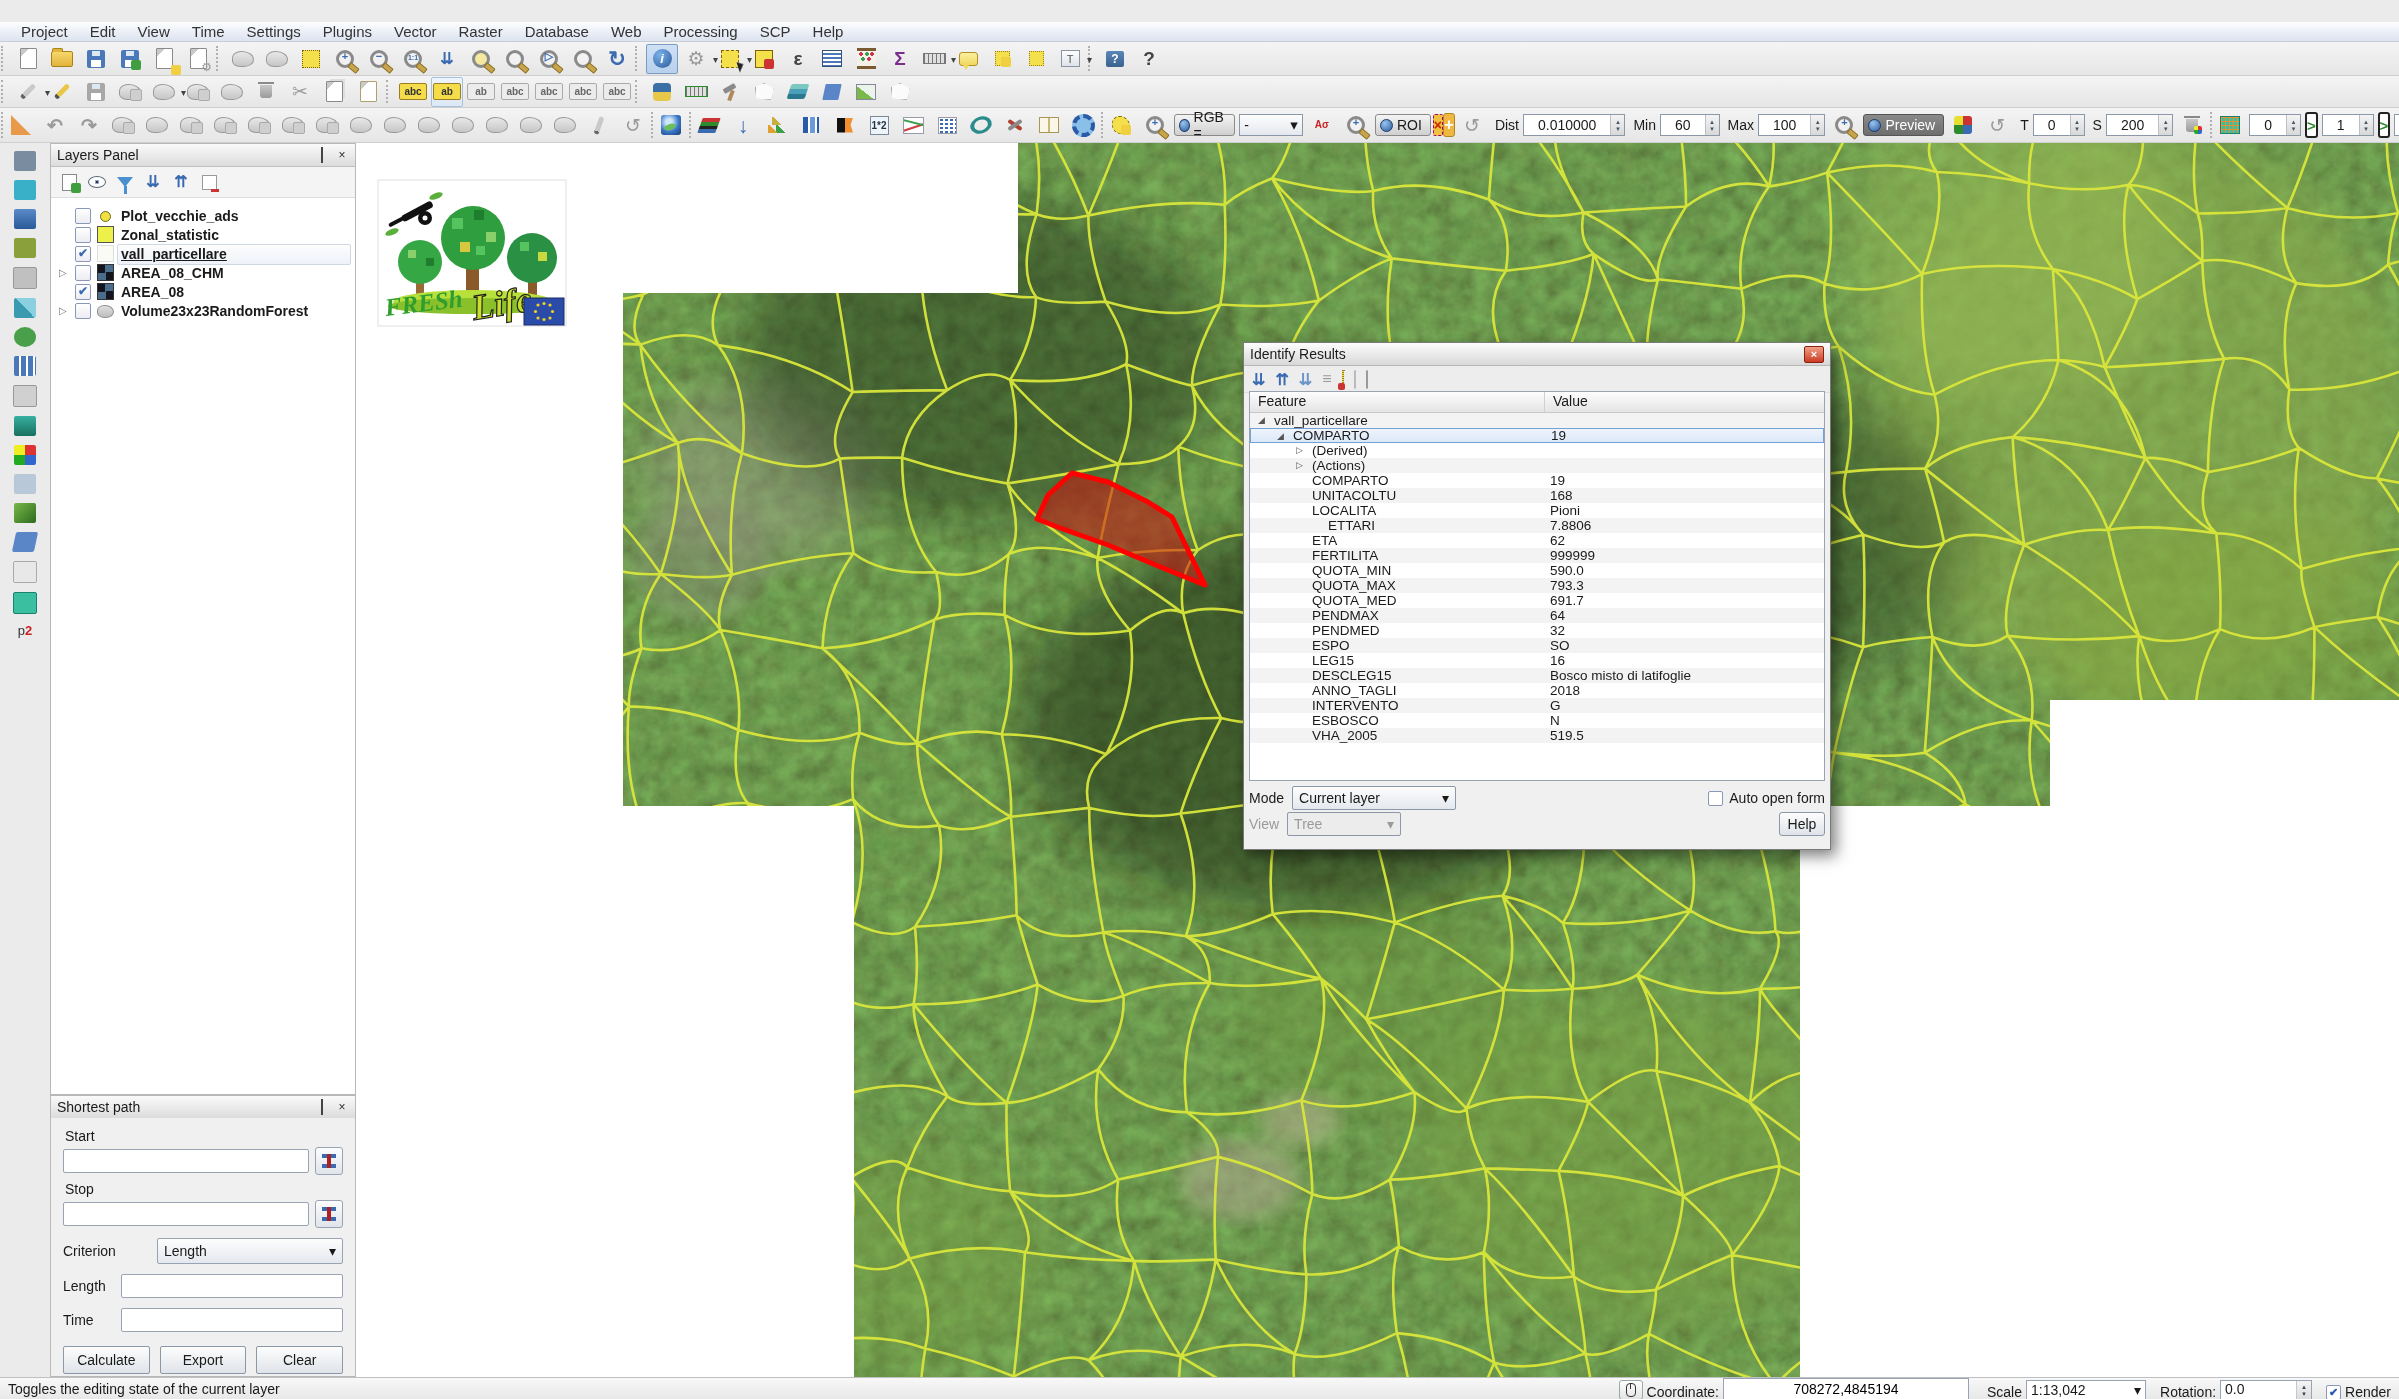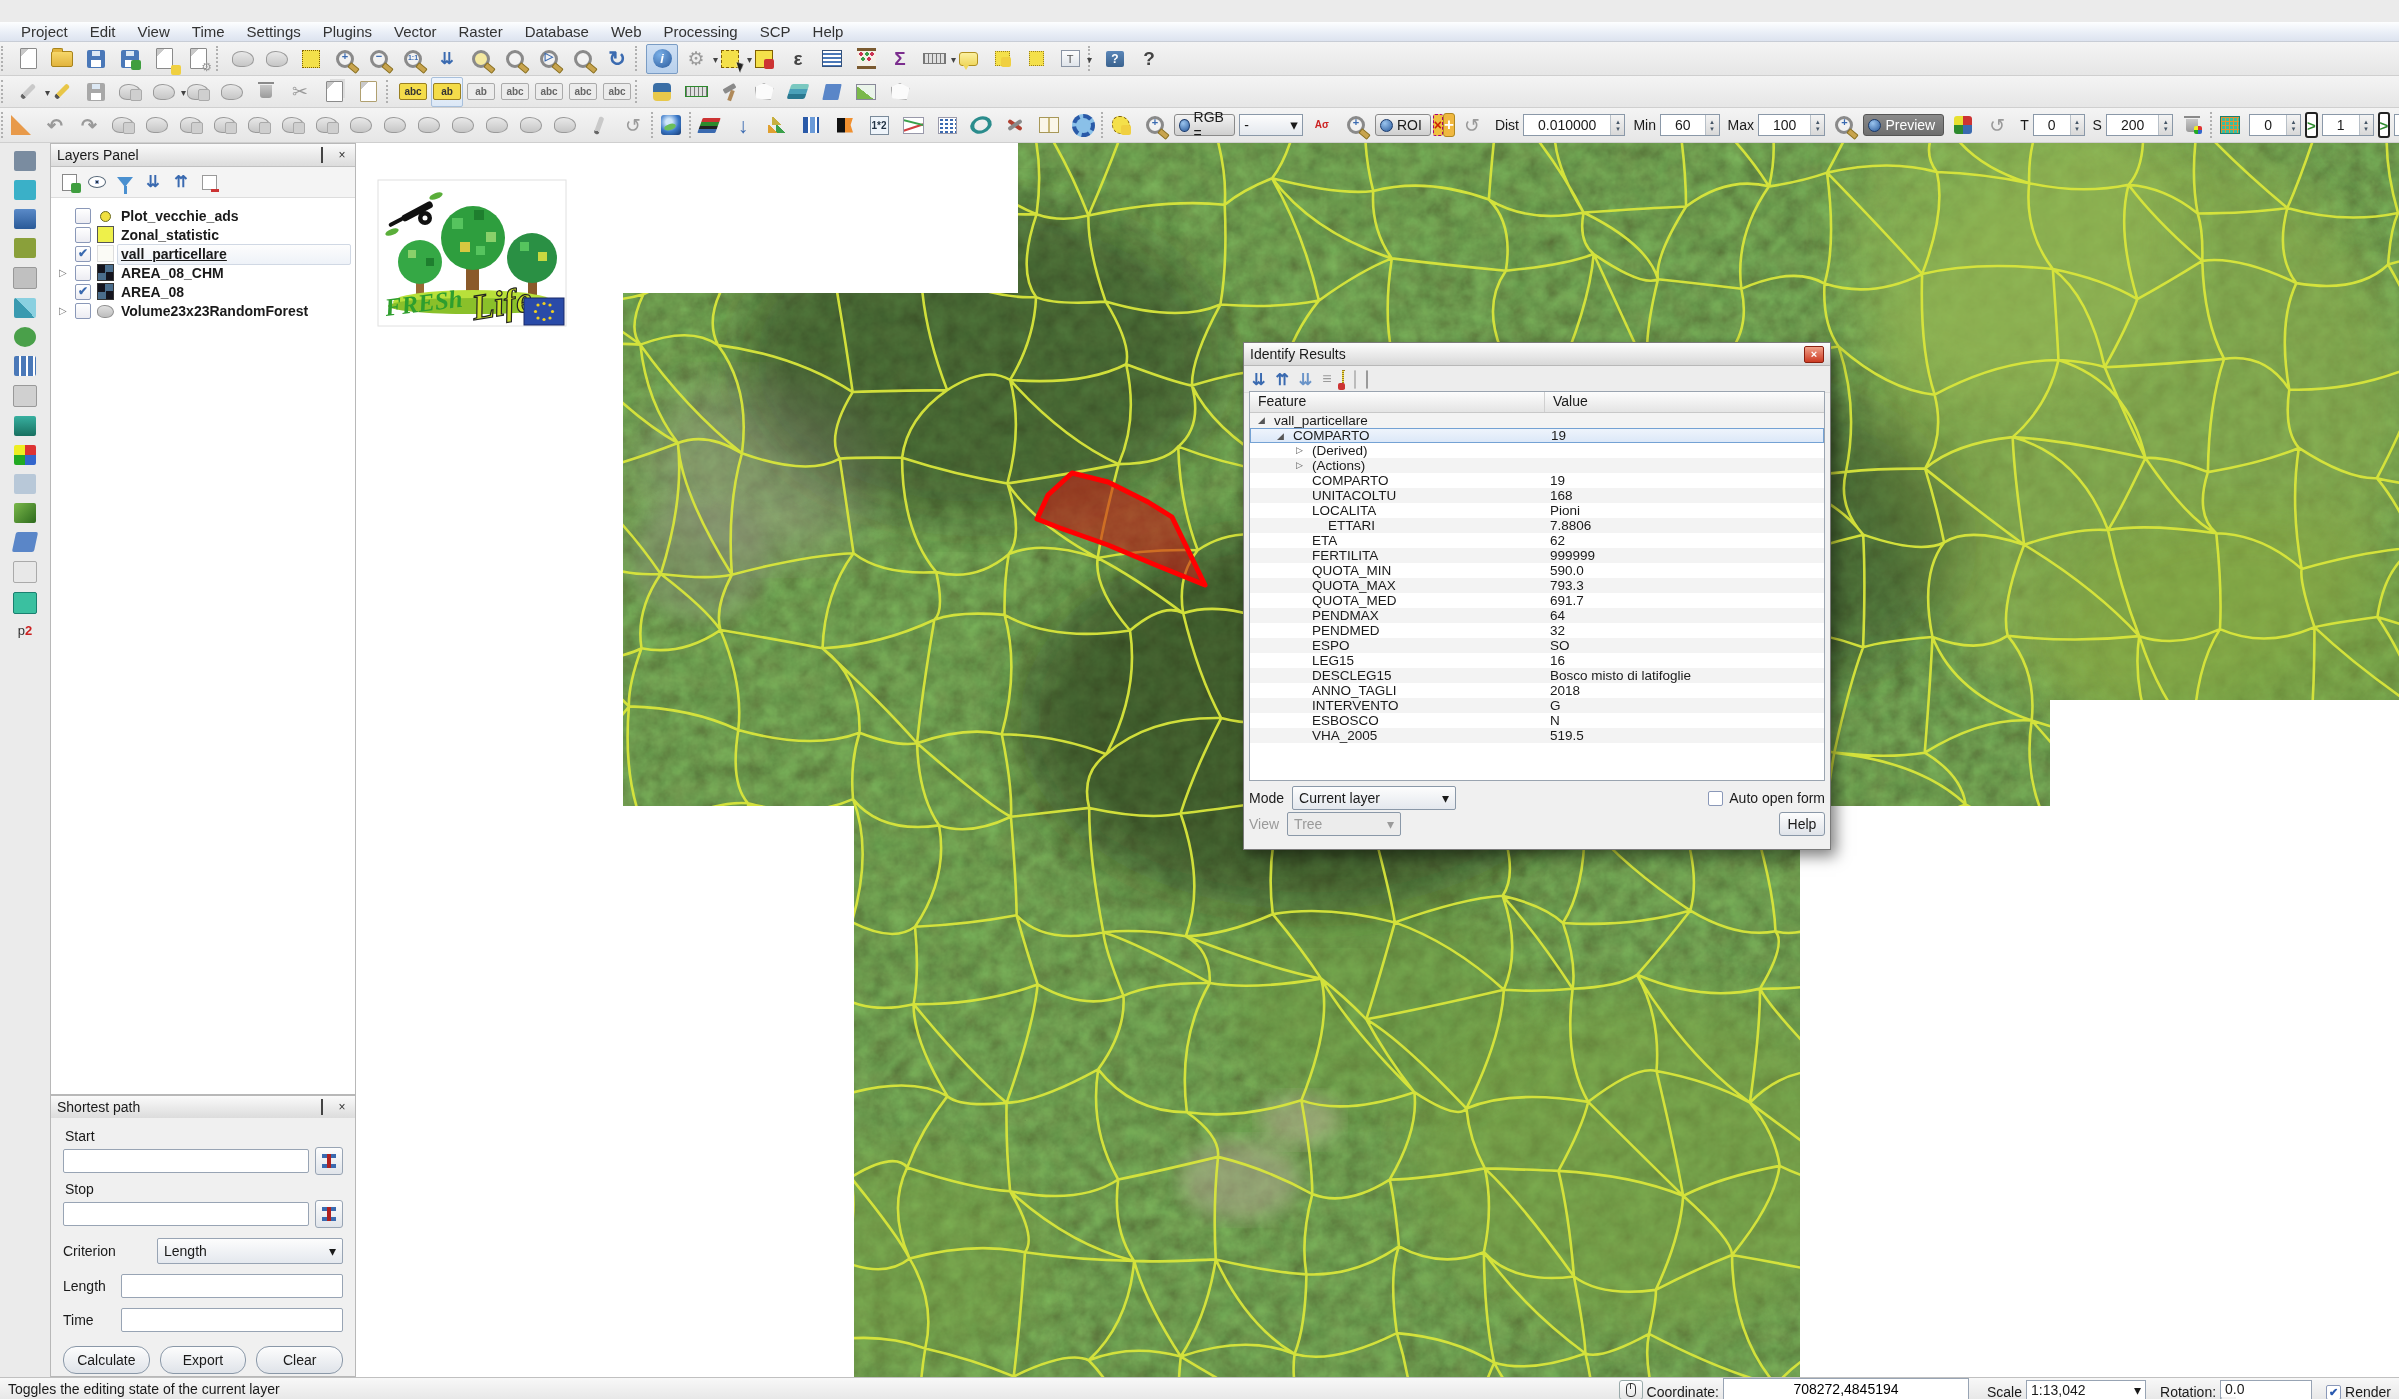--- a/index.html
+++ b/index.html
@@ -148,21 +148,21 @@
   .sp-label{margin:6px 0 3px 2px;}
   .inputrow{display:flex;gap:6px;align-items:center;}
   .tinput{flex:1;height:24px;background:#fff;border:1px solid #98a4b4;border-radius:2px;box-sizing:border-box;padding:0 4px;font-size:14px;font-family:"Liberation Sans",sans-serif;}
   .capbtn{width:26px;height:26px;border:1px solid #98a4b4;border-radius:3px;background:linear-gradient(#fdfdfd,#e0e4ea);display:flex;align-items:center;justify-content:center;position:relative;}
   .crosscap{width:14px;height:14px;background:
       linear-gradient(90deg,transparent 5px,#b02020 5px 9px,transparent 9px),
       linear-gradient(180deg,#3a6ab0 0 4px,transparent 4px 10px,#3a6ab0 10px);}
   .sp-row{display:flex;align-items:center;margin-top:10px;gap:8px;}
   .spcombo{flex:1;height:24px;border:1px solid #98a4b4;border-radius:2px;background:linear-gradient(#fdfdfd,#e4e8ee);display:flex;align-items:center;padding:0 6px;justify-content:space-between;}
   .btnrow{display:flex;gap:10px;margin-top:14px;}
-  .pbtn{flex:1;height:26px;border:1px solid #8a98a8;border-radius:13px;background:linear-gradient(#fdfdfd,#dfe3e9);display:flex;align-items:center;justify-content:center;font-size:14px;}
+  .pbtn{flex:1;height:26px;border:1px solid #8a98a8;border-radius:2px;background:linear-gradient(#fdfdfd,#dfe3e9);display:flex;align-items:center;justify-content:center;font-size:14px;}
   .helpbtn{margin-top:10px;height:26px;border:1px solid #8a98a8;border-radius:3px;background:linear-gradient(#fdfdfd,#dfe3e9);display:flex;align-items:center;justify-content:center;gap:6px;font-size:14px;}
   .helpx{width:13px;height:13px;background:
       radial-gradient(circle 2.5px at 3px 3px,#cc3333 90%,transparent),radial-gradient(circle 2.5px at 10px 3px,#cc3333 90%,transparent),
       radial-gradient(circle 2.5px at 3px 10px,#cc3333 90%,transparent),radial-gradient(circle 2.5px at 10px 10px,#cc3333 90%,transparent),
       radial-gradient(circle 2px at 6.5px 6.5px,#cc3333 90%,transparent);}
   
   .canvas{position:absolute;left:356px;top:143px;width:2043px;height:1234px;background:#fff;}
   .canvas svg{position:absolute;left:0;top:0;}
   
   .dlg{position:absolute;left:1243px;top:342px;width:588px;height:508px;background:#f0f0f0;
@@ -188,21 +188,21 @@
   .chk{width:13px;height:13px;border:1px solid #8a98b8;background:#fff;border-radius:2px;display:inline-block;vertical-align:-2px;}
   .hbtn{margin-left:auto;width:44px;height:22px;border:1px solid #8a98a8;border-radius:3px;background:linear-gradient(#fdfdfd,#dfe3e9);display:flex;align-items:center;justify-content:center;}
   
   .statusbar{position:absolute;left:0;bottom:0;width:100%;height:22px;background:linear-gradient(#f8f8f8,#e8e8e8);border-top:1px solid #c0c0c0;display:flex;align-items:center;font-size:14px;box-sizing:border-box;padding:0 8px;}
   .sb-right{margin-left:auto;display:flex;align-items:flex-end;gap:4px;}
   .mouseico{width:22px;height:18px;border:1px solid #9aa;border-radius:3px;background:linear-gradient(#fff,#e4e4e4);display:flex;align-items:center;justify-content:center;}
   .mouseshape{width:8px;height:12px;border:1.5px solid #333;border-radius:4px;position:relative;}
   .mouseshape::after{content:"";position:absolute;left:3px;top:0;width:1.5px;height:5px;background:#333;}
   .sb-input{width:240px;height:18px;border:1px solid #98a4b4;background:#fff;text-align:center;font-size:14px;font-family:"Liberation Sans",sans-serif;}
   .sb-combo{width:110px;height:18px;border:1px solid #98a4b4;background:#fff;display:flex;align-items:center;justify-content:space-between;padding:0 4px;}
-  .sb-spin{width:90px;height:18px;border:1px solid #98a4b4;background:#fff;display:flex;flex-direction:column;}
+  .sb-spin{width:90px;height:18px;border:1px solid #98a4b4;background:#fff;display:flex;}
   .sb-spin .v{flex:1;padding:0 4px;}
   .sb-spin .a{width:14px;border-left:1px solid #c0c8d0;background:linear-gradient(#f4f4f4,#ddd);font-size:7px;color:#345;display:flex;flex-direction:column;align-items:center;justify-content:center;line-height:1;}
   .chk.on{color:#2a5ab0;font-size:11px;line-height:12px;text-align:center;font-weight:bold;}
 </style>
 </head>
 <body>
 
 <div id="app">
 
 

